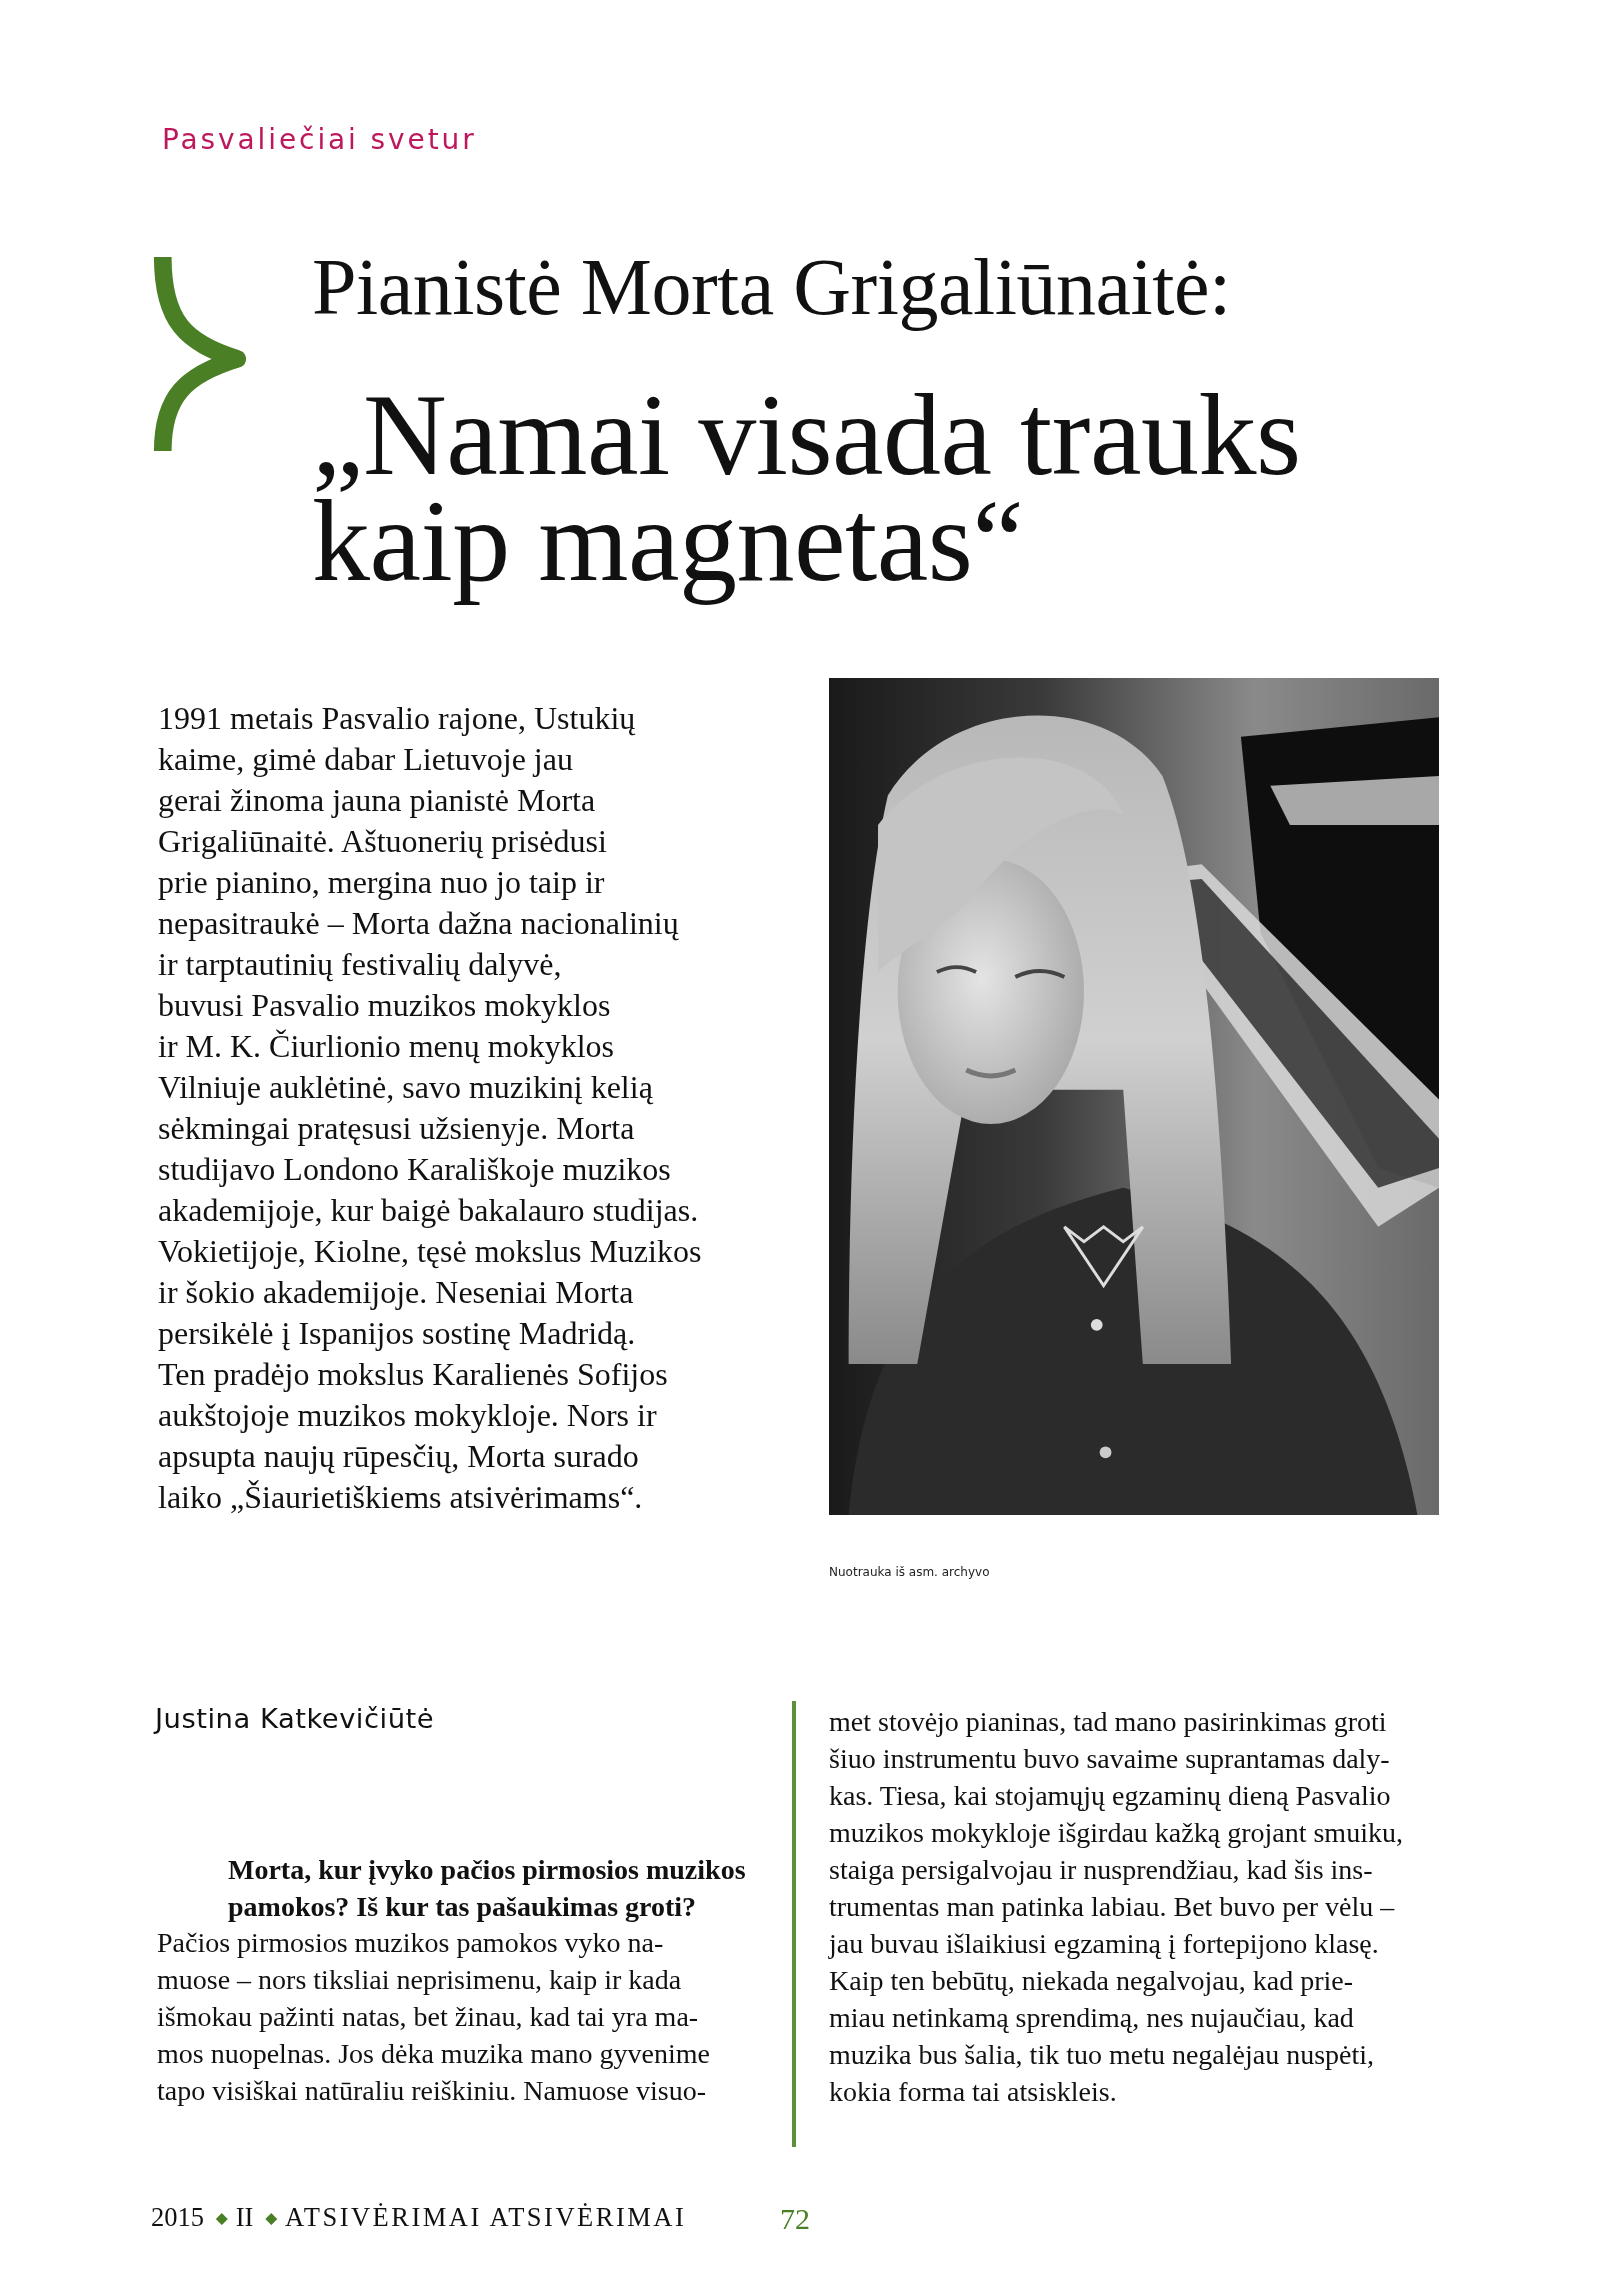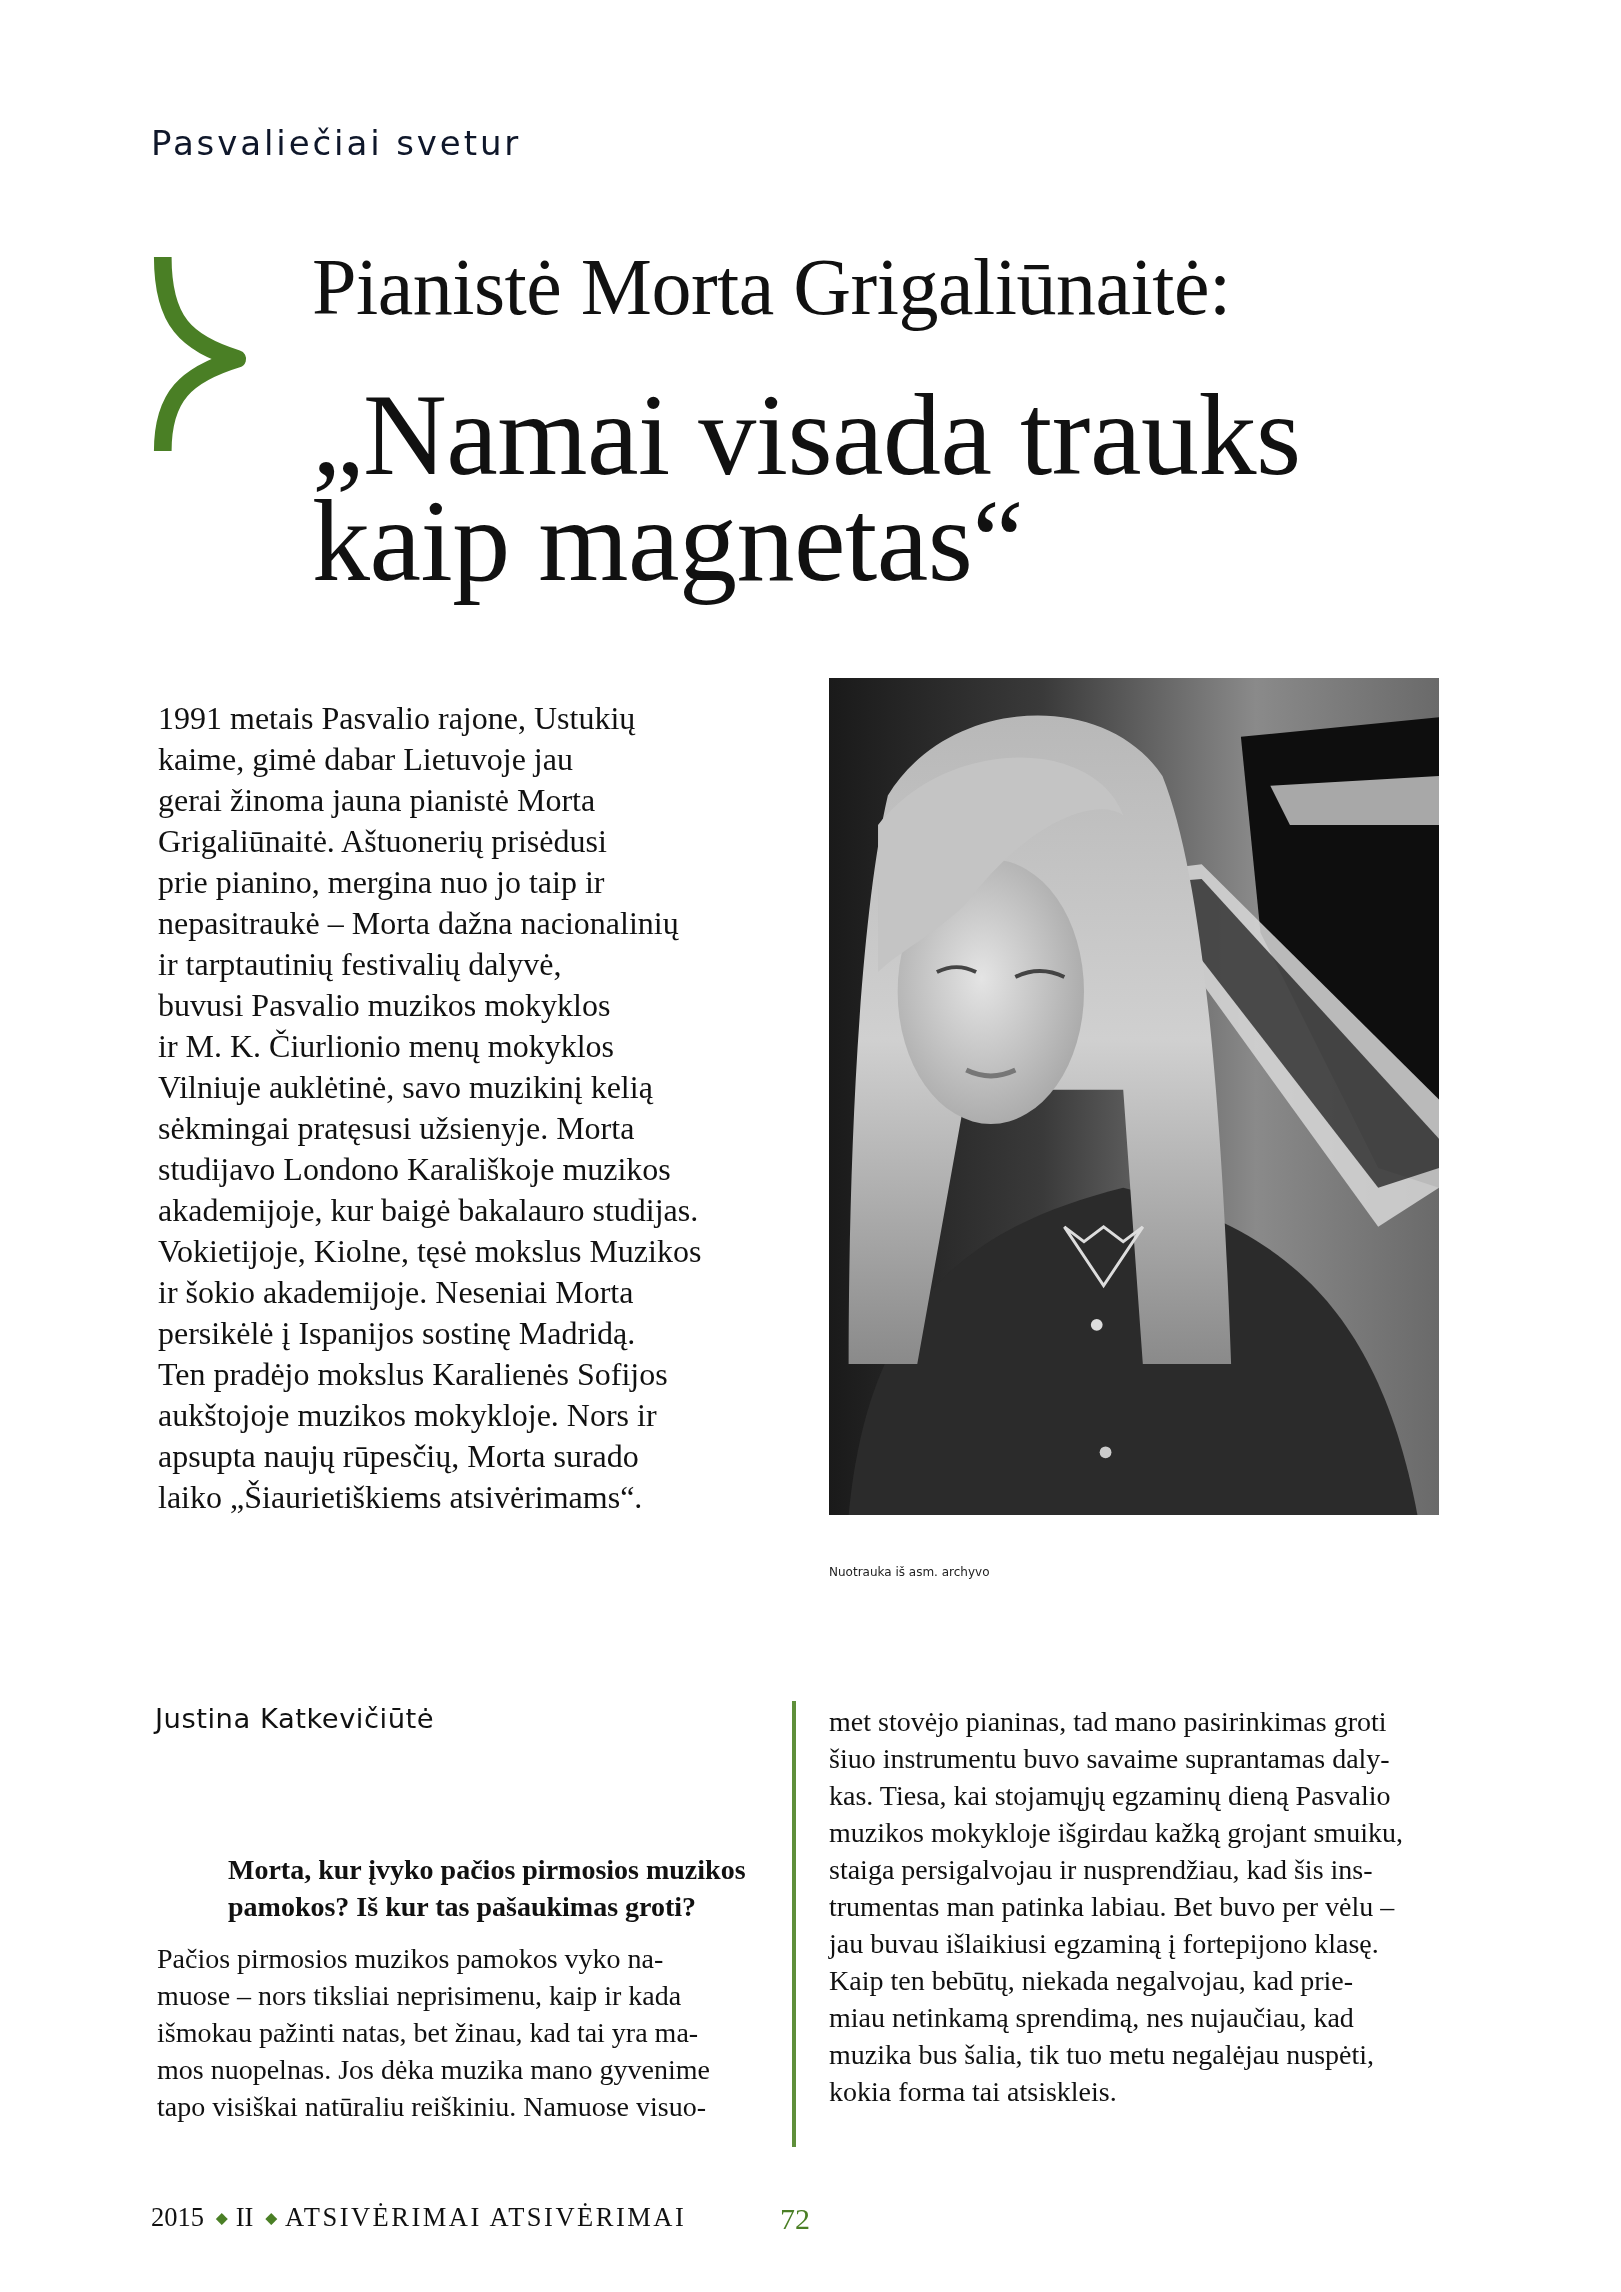--- a/index.html
+++ b/index.html
@@ -1,22 +1,22 @@
 <!DOCTYPE html>
 <html><head>
 <meta charset="utf-8">
 <style>
   html, body { margin: 0; padding: 0; background: #ffffff; }
   body { width: 1621px; height: 2293px; position: relative; overflow: hidden; }
   .serif { font-family: "Liberation Serif", "DejaVu Serif", serif; color: #111; }
   .sans { font-family: "DejaVu Sans", "Liberation Sans", sans-serif; }
 
   .section-label {
-    position: absolute; left: 151px; top: 123px;
-    font-size: 34px; letter-spacing: 2.9px; color: #0f172a; font-weight: normal;
+    position: absolute; left: 162px; top: 123px;
+    font-size: 28px; letter-spacing: 2.9px; color: #be185d; font-weight: normal;
   }
   .bracket { position: absolute; left: 147px; top: 253px; width: 108px; height: 202px; }
 
   .title-line1 {
     position: absolute; left: 312px; top: 247px;
     font-size: 80px; line-height: 1; white-space: nowrap; letter-spacing: -0.5px;
   }
   .title-quote {
     position: absolute; left: 312px; top: 382px;
     font-size: 116px; line-height: 106px; white-space: pre-line; letter-spacing: -0.5px;
@@ -42,21 +42,21 @@
     position: absolute; left: 155px; top: 1703px;
     font-size: 27.4px; color: #111; letter-spacing: 0.5px;
   }
 
   .question {
     position: absolute; left: 188px; top: 1851px; width: 588px;
     font-size: 28px; line-height: 37px; font-weight: bold; white-space: pre-line; margin-left: 40px;
   }
   .answer-col1 {
     position: absolute; left: 157px; top: 1924px; width: 613px;
-    font-size: 28px; line-height: 37px; white-space: pre-line; margin-top: 16px;
+    font-size: 28px; line-height: 37px; white-space: pre-line;
   }
   .col-divider {
     position: absolute; left: 792px; top: 1701px; width: 3.9px; height: 446px;
     background: #5f8f3a;
   }
   .answer-col2 {
     position: absolute; left: 829px; top: 1703px; width: 627px;
     font-size: 28px; line-height: 37px; white-space: pre-line;
   }
 

